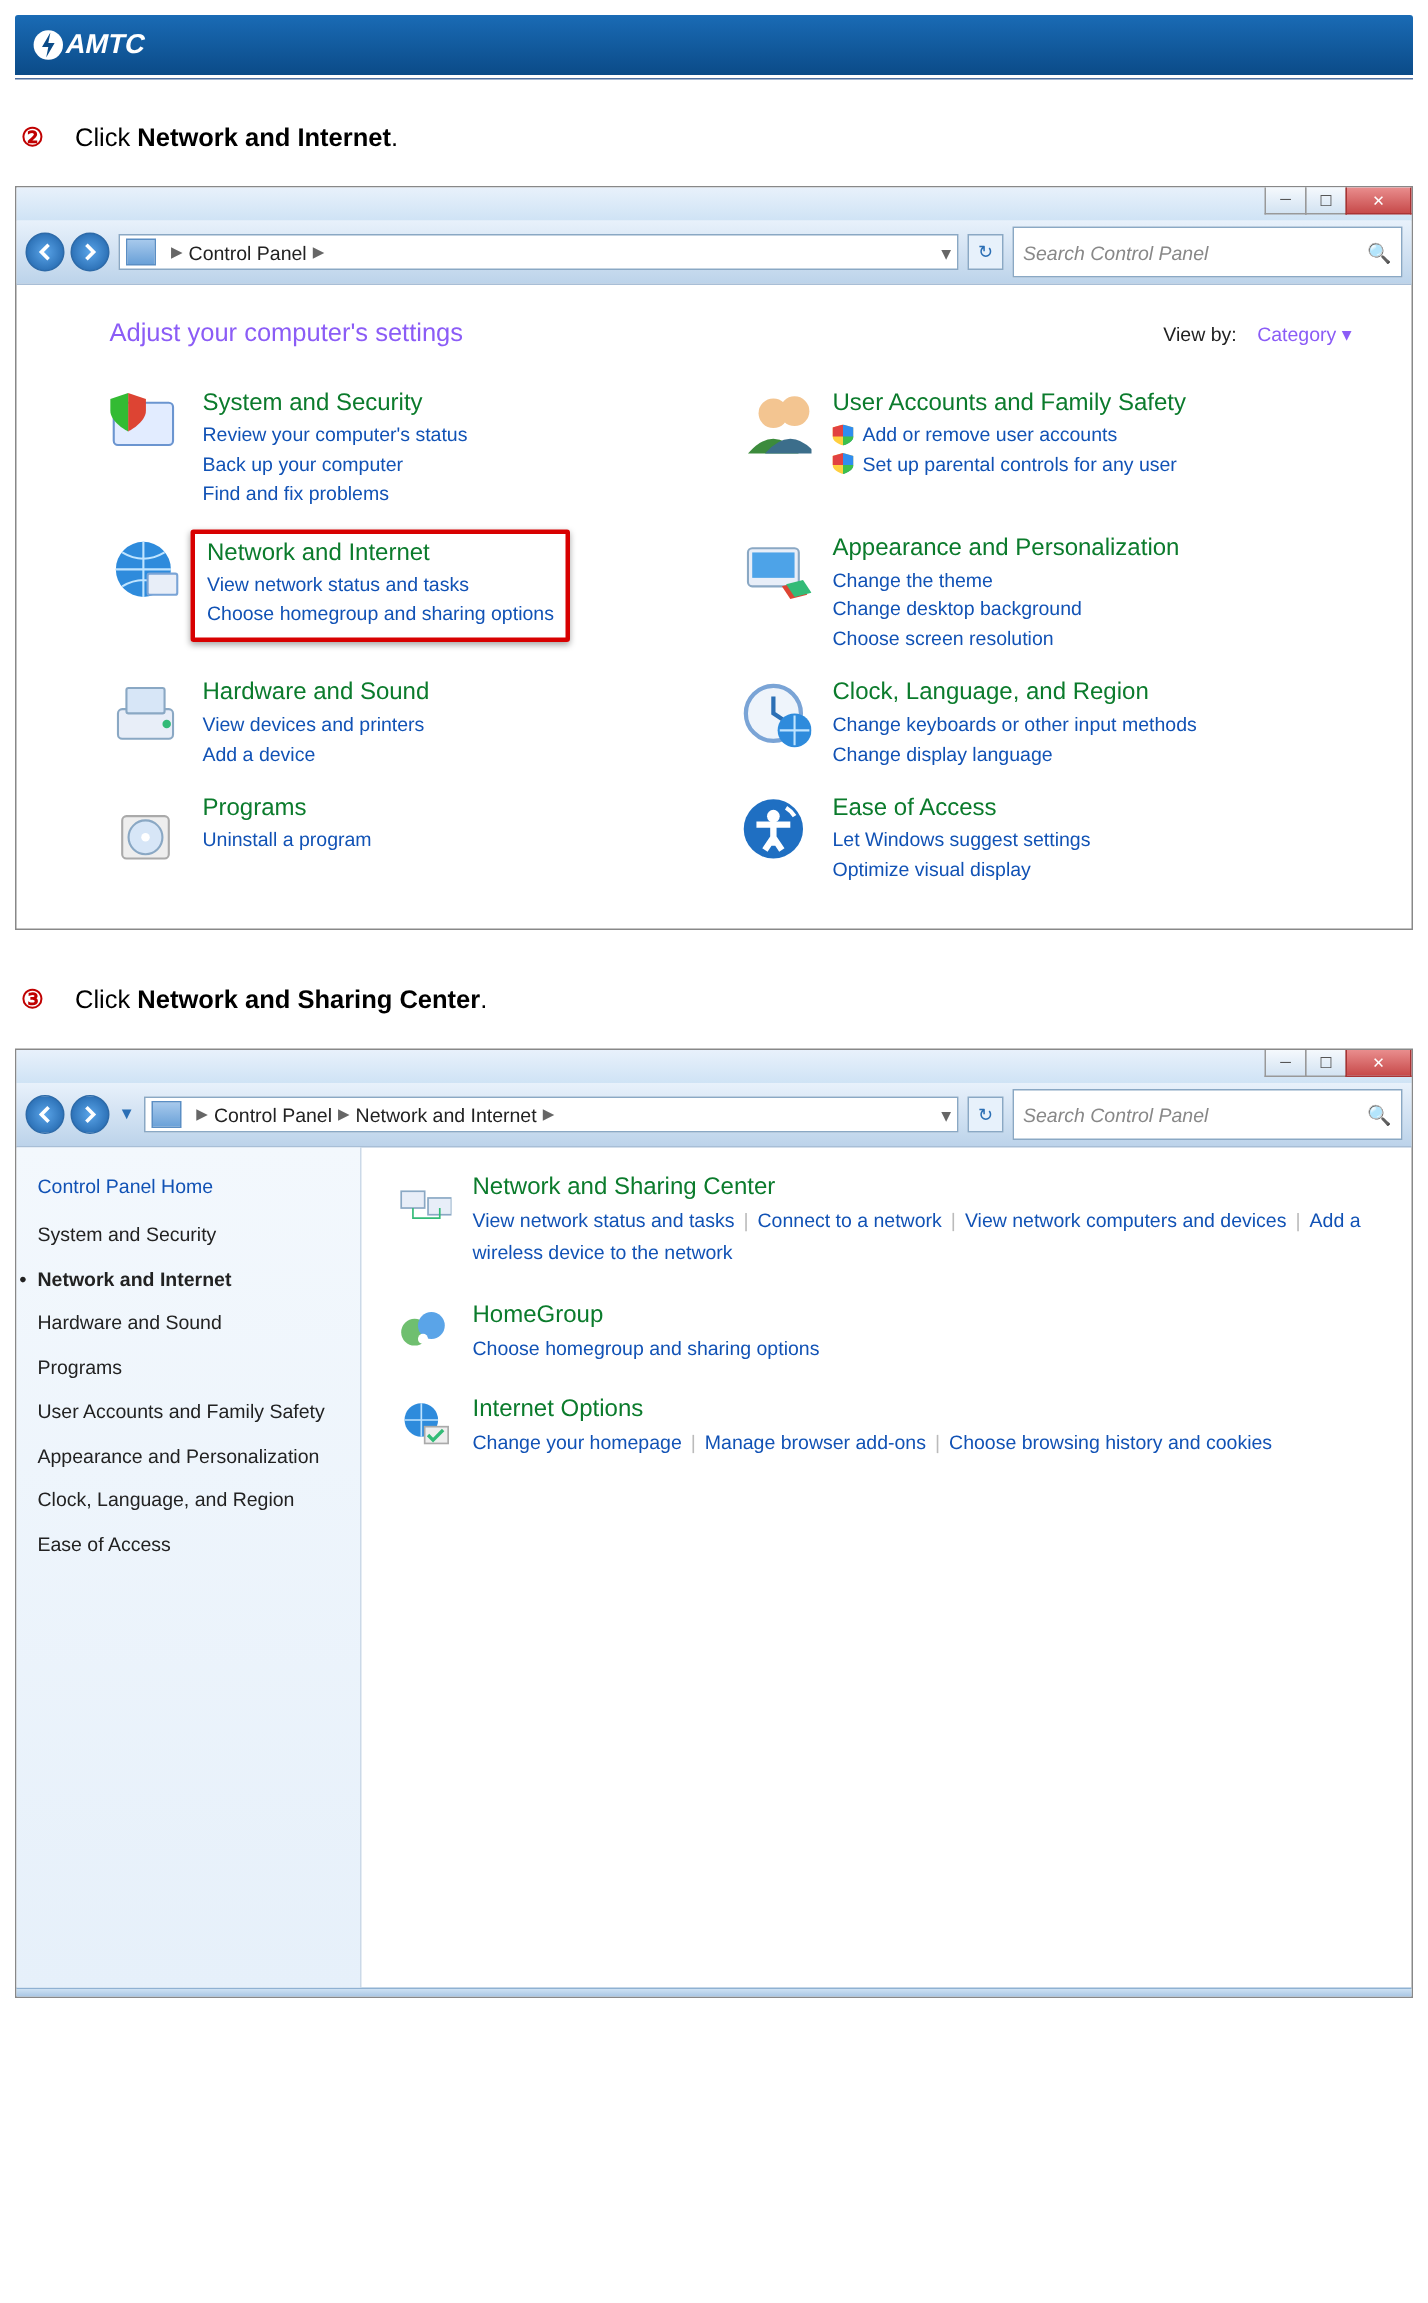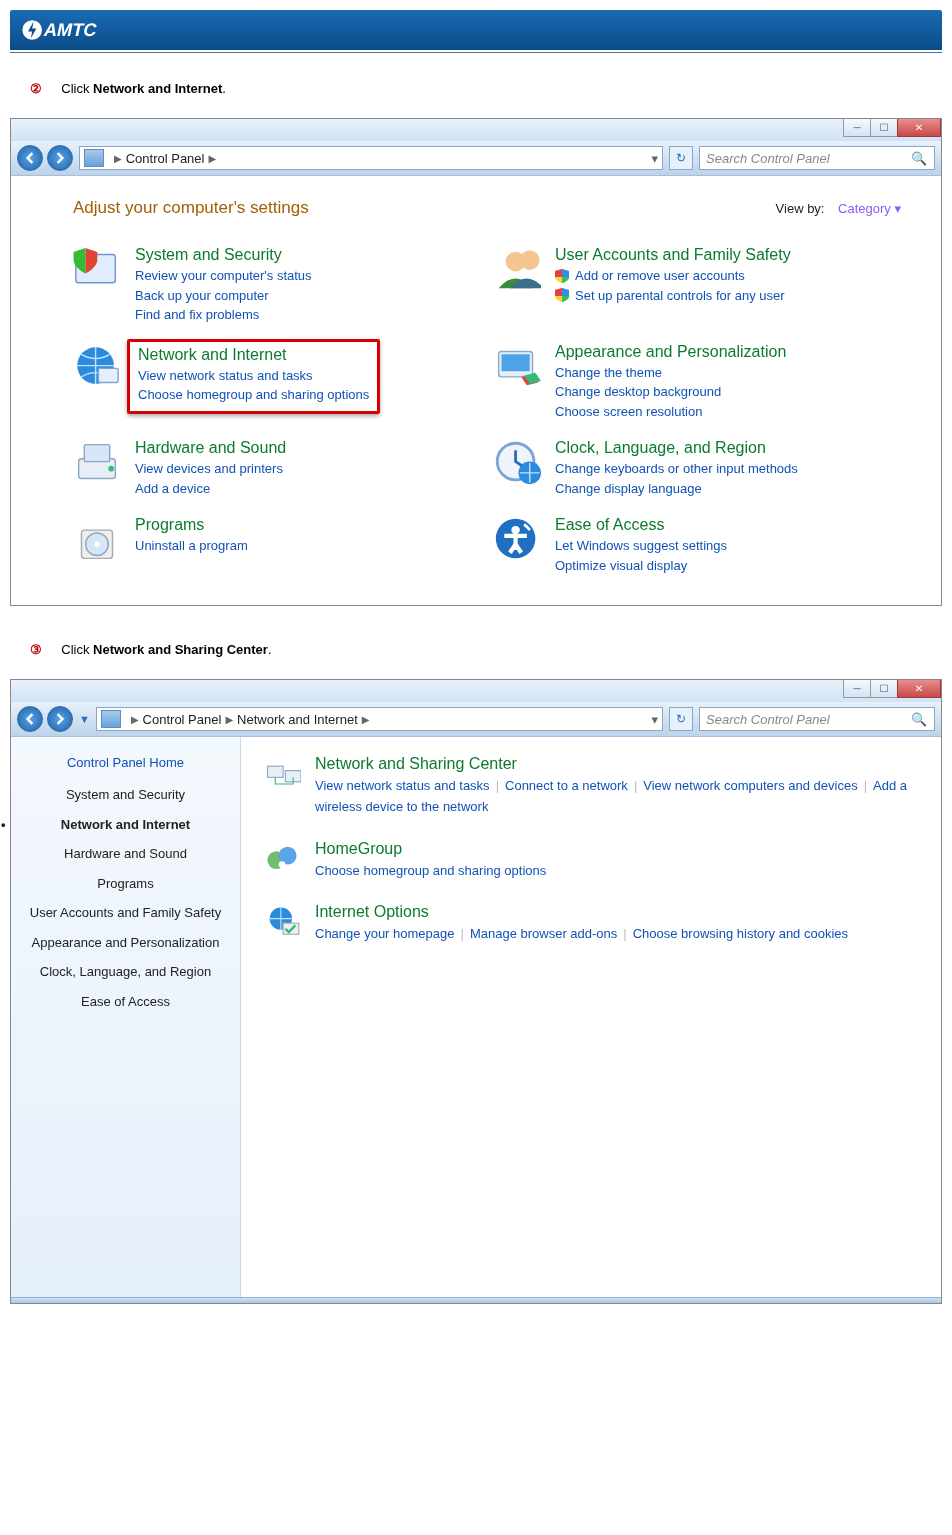--- a/index.html
+++ b/index.html
@@ -1,56 +1,56 @@
 <!DOCTYPE html>
 <html><head>
 <meta charset="utf-8">
 <style>
   * { box-sizing: border-box; margin: 0; padding: 0; }
   body { font-family: "Segoe UI", Tahoma, Arial, sans-serif; background: #fff; width: 952px; position: relative; color: #000; }
   .page { padding: 10px 10px 30px 10px; }
   .brand-bar { background: #0b4b88; background: linear-gradient(#1a6bb5,#0b4b88); height: 40px; display: flex; align-items: center; padding: 0 8px; border-radius: 2px 2px 0 0; margin-bottom: 2px; }
   .brand-bar svg { height: 28px; }
   .brand-rule { border: none; border-top: 1px solid #4d6fa0; margin-bottom: 28px; }
-  .step { margin: 0 0 22px 16px; padding-left: 4px; font-size: 13px; color: #000; }
+  .step { margin: 0 0 22px 0; padding-left: 4px; font-size: 17px; color: #000; }
   .step .num { color: #c00000; font-weight: bold; margin-right: 16px; }
   .step .txt b { font-weight: bold; }
 
   .win { border: 1px solid #888; box-shadow: 0 2px 10px rgba(0,0,0,0); margin-bottom: 36px; position: relative; background: #fff; }
   .titlebar { background: linear-gradient(#e8f1fb,#cfe3f5); height: 22px; position: relative; }
   .win-btns { position: absolute; right: 0; top: 0; display: flex; }
   .win-btn { width: 28px; height: 18px; border: 1px solid #999; border-top: none; margin-left: -1px; display: flex; align-items: center; justify-content: center; font-size: 10px; background: linear-gradient(#f5f9fd,#d3e3f2); color: #555; }
   .win-btn.close { background: linear-gradient(#e98d8d,#c74a4a); color: #fff; border-color: #a33; width: 44px; }
   .addr { background: linear-gradient(#e8f1fb,#bcd3ea); display: flex; align-items: center; padding: 4px 6px; gap: 6px; border-bottom: 1px solid #a8bed6; }
   .nav-circ { width: 26px; height: 26px; border-radius: 50%; background: radial-gradient(#5aa4e8,#1c5fa5); display: flex; align-items: center; justify-content: center; color: #fff; font-size: 14px; border: 1px solid #2d6aa8; }
   .nav-circ + .nav-circ { margin-left: -2px; }
   .addr-box { flex: 1; background: #fff; border: 1px solid #8aa8c4; height: 24px; display: flex; align-items: center; padding: 0 4px; font-size: 13px; color: #222; }
   .addr-box .cp-chip { width: 20px; height: 18px; background: linear-gradient(#a7c9ec,#6aa1d8); border: 1px solid #5a8ec4; margin-right: 6px; }
   .addr-box .crumb-sep { margin: 0 4px; color: #666; font-size: 10px; }
   .addr-ref { width: 24px; height: 24px; background: #e7f1fb; border: 1px solid #8aa8c4; display: flex; align-items: center; justify-content: center; color: #2b6fb5; font-size: 12px; }
-  .search { width: 236px; background: #fff; border: 1px solid #8aa8c4; height: 24px; display: flex; align-items: center; padding: 4px 6px; font-size: 13px; color: #888; font-style: italic; }
+  .search { width: 260px; background: #fff; border: 1px solid #8aa8c4; height: 24px; display: flex; align-items: center; padding: 16px 6px; font-size: 13px; color: #888; font-style: italic; }
   .search .mag { margin-left: auto; color: #2b6fb5; font-style: normal; }
 
   .cp-body { padding: 22px 40px 30px 62px; }
   .cp-head { display: flex; align-items: center; margin-bottom: 28px; }
-  .cp-head .title { color: #a16207; font-size: 17px; }
+  .cp-head .title { color: #8b5cf6; font-size: 17px; }
   .cp-head .viewby { margin-left: auto; font-size: 13px; color: #222; }
   .cp-head .viewby .cat { color: #8b5cf6; margin-left: 10px; }
   .cp-grid { display: grid; grid-template-columns: 1fr 1fr; column-gap: 12px; row-gap: 18px; }
   .cp-item { display: flex; gap: 14px; align-items: flex-start; position: relative; }
   .cp-icon { width: 48px; height: 48px; flex: 0 0 48px; }
   .cp-text .ttl { color: #0b7b2c; font-size: 16px; margin-bottom: 2px; }
   .cp-text .lnk { color: #1152b5; font-size: 13px; display: flex; align-items: center; gap: 6px; line-height: 1.5; }
   .cp-text .lnk.plain { display: block; }
   .shield { width: 14px; height: 14px; display: inline-block; }
   .highlight { border: 3px solid #d80000; box-shadow: 0 2px 4px rgba(0,0,0,.35); padding: 4px 8px 6px 8px; border-radius: 2px; margin: -4px -8px -6px -8px; }
 
   
   .win2-body { display: flex; min-height: 560px; }
-  .side { width: 230px; background: linear-gradient(#f3f8fd,#e6f0fa); border-right: 1px solid #cbd9e8; padding: 18px 2px; font-size: 13px; text-align: center; }
+  .side { width: 230px; background: linear-gradient(#f3f8fd,#e6f0fa); border-right: 1px solid #cbd9e8; padding: 18px 14px; font-size: 13px; }
   .side .home { color: #1152b5; margin-bottom: 16px; }
   .side .sitm { color: #222; margin-bottom: 12px; line-height: 1.35; }
   .side .sitm.cur { font-weight: bold; position: relative; }
   .side .sitm.cur::before { content: "•"; position: absolute; left: -12px; }
   .main2 { flex: 1; padding: 18px 22px; }
   .m2-item { display: flex; gap: 14px; margin-bottom: 22px; }
   .m2-icon { width: 38px; height: 38px; flex: 0 0 38px; }
   .m2-text .ttl { color: #0b7b2c; font-size: 16px; margin-bottom: 3px; }
   .m2-text .links { color: #1152b5; font-size: 13px; line-height: 1.6; }
   .m2-text .links .sep { color: #bbb; margin: 0 6px; }

